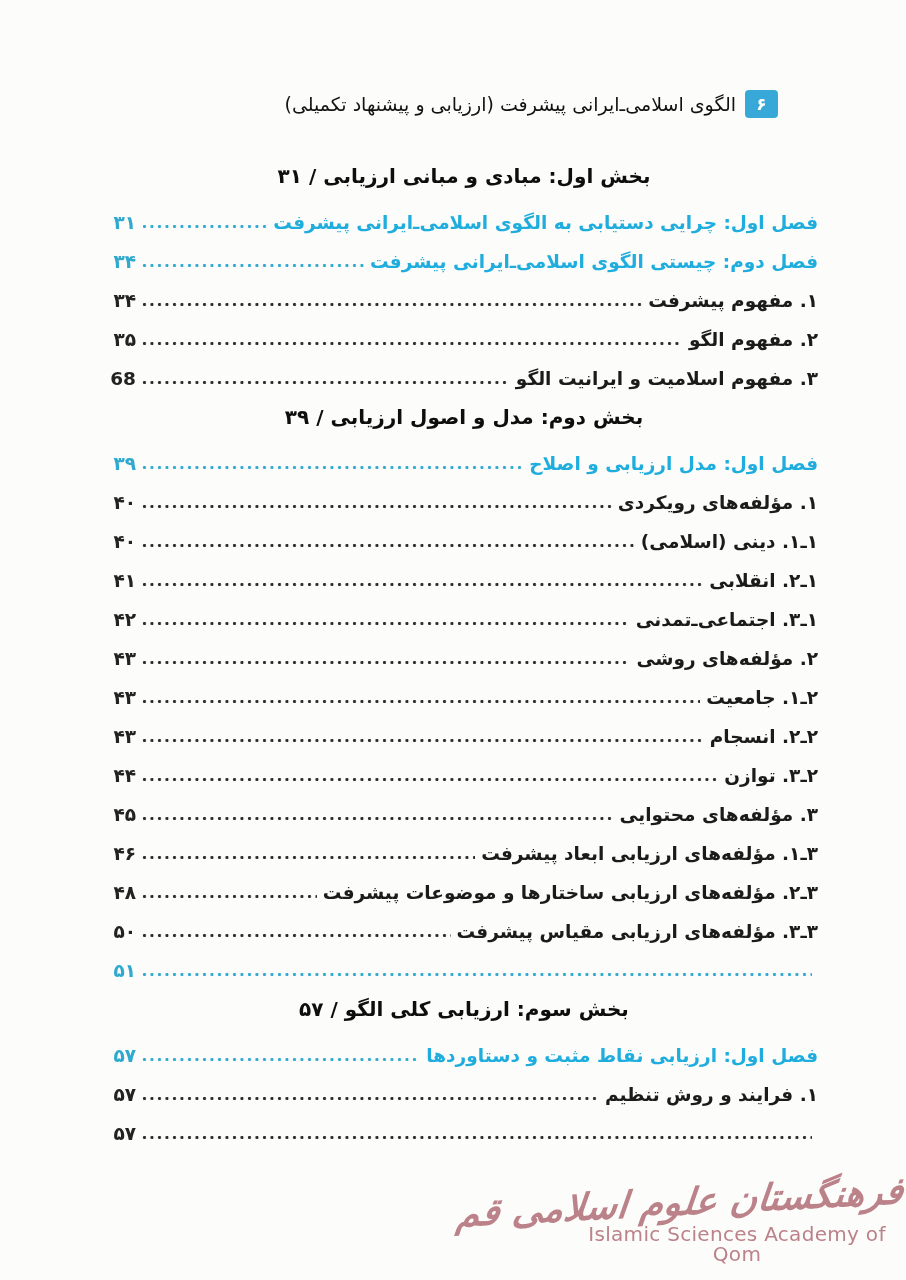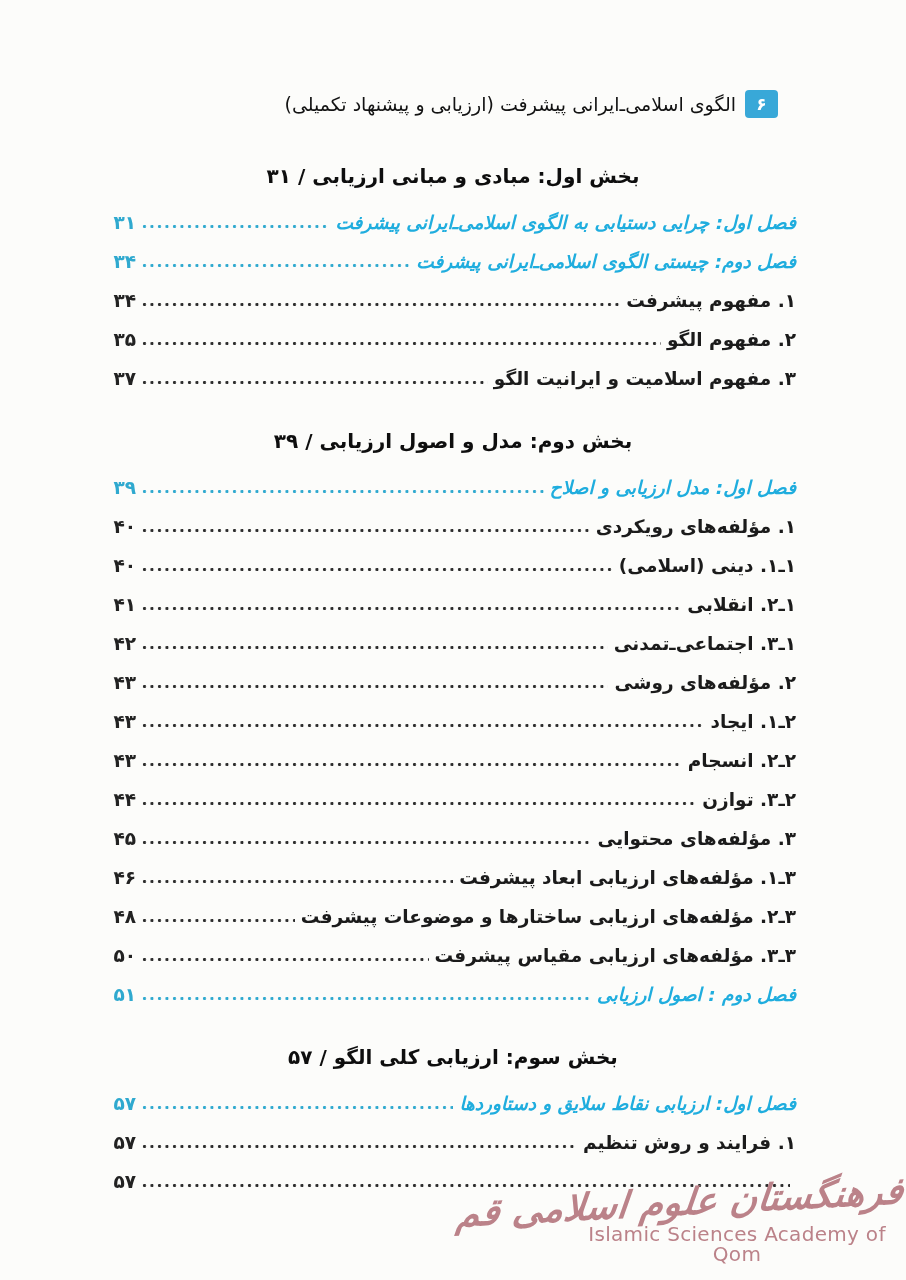--- a/index.html
+++ b/index.html
@@ -15,41 +15,41 @@
     display:flex;align-items:center;gap:9px;
   }
   .badge{
     width:33px;height:28px;border-radius:4px;
     display:flex;align-items:center;justify-content:center;
     color:#ffffff;font-size:17px;font-weight:bold;
   }
   .header-title{font-size:19px;font-weight:normal;color:#121212;white-space:nowrap;}
 
   
-  .toc{position:absolute;top:161px;right:110px;left:110px;}
+  .toc{position:absolute;top:161px;right:88px;left:110px;}
   .section{margin:0;}
-  .section + .section{margin-top:28px;}
+  .section + .section{margin-top:4px;}
   .section.last{}
   .section-heading{
     text-align:center;font-size:20px;font-weight:bold;color:#0e0e0e;
     height:30px;line-height:30px;margin-bottom:12px;white-space:nowrap;
   }
   .row{
     display:flex;align-items:center;height:39px;
     font-size:18.5px;font-weight:bold;color:#1b1b1b;
   }
   .row .label{white-space:nowrap;}
   .row .leader{
     flex:1;height:5px;align-self:flex-end;
     margin:0 6px 13px 6px;color:#2c2c2c;
     background-image:radial-gradient(circle at 2.5px 2.5px, currentColor 1.35px, transparent 1.8px);
     background-size:7.5px 5px;background-repeat:repeat-x;
   }
   .row .pagenum{white-space:nowrap;min-width:26px;}
-  .row.chapter .label{color:var(--accent);font-style:italic;}
+  .row.chapter .label{color:var(--accent);}
   .row.chapter .leader{color:var(--leader-blue);}
   .row.chapter .pagenum{color:var(--leader-blue);}
   .row.item .pagenum{color:#222;}
 
   
   .logo{
     position:absolute;right:4px;bottom:16px;width:330px;
     text-align:center;line-height:1;
   }
   .logo-fa{
@@ -86,21 +86,21 @@
         <span class="pagenum">۳۴</span>
       </div>
       <div class="row item">
         <span class="label">۲. مفهوم الگو</span>
         <span class="leader"></span>
         <span class="pagenum">۳۵</span>
       </div>
       <div class="row item">
         <span class="label">۳. مفهوم اسلامیت و ایرانیت الگو</span>
         <span class="leader"></span>
-        <span class="pagenum">۳۷</span>
+        <span class="pagenum">68</span>
       </div>
     </div>
     <div class="section">
       <div class="section-heading">بخش دوم: مدل و اصول ارزیابی / ۳۹</div>
       <div class="row chapter">
         <span class="label">فصل اول: مدل ارزیابی و اصلاح</span>
         <span class="leader"></span>
         <span class="pagenum">۳۹</span>
       </div>
       <div class="row item">
@@ -122,21 +122,21 @@
         <span class="label">۱ـ۳. اجتماعی‌ـ‌تمدنی</span>
         <span class="leader"></span>
         <span class="pagenum">۴۲</span>
       </div>
       <div class="row item">
         <span class="label">۲. مؤلفه‌های روشی</span>
         <span class="leader"></span>
         <span class="pagenum">۴۳</span>
       </div>
       <div class="row item">
-        <span class="label">۲ـ۱. ایجاد</span>
+        <span class="label">۲ـ۱. جامعیت</span>
         <span class="leader"></span>
         <span class="pagenum">۴۳</span>
       </div>
       <div class="row item">
         <span class="label">۲ـ۲. انسجام</span>
         <span class="leader"></span>
         <span class="pagenum">۴۳</span>
       </div>
       <div class="row item">
         <span class="label">۲ـ۳. توازن</span>
@@ -157,29 +157,28 @@
         <span class="label">۳ـ۲. مؤلفه‌های ارزیابی ساختارها و موضوعات پیشرفت</span>
         <span class="leader"></span>
         <span class="pagenum">۴۸</span>
       </div>
       <div class="row item">
         <span class="label">۳ـ۳. مؤلفه‌های ارزیابی مقیاس پیشرفت</span>
         <span class="leader"></span>
         <span class="pagenum">۵۰</span>
       </div>
       <div class="row chapter">
-        <span class="label">فصل دوم : اصول ارزیابی</span>
         <span class="leader"></span>
         <span class="pagenum">۵۱</span>
       </div>
     </div>
     <div class="section last">
       <div class="section-heading">بخش سوم: ارزیابی کلی الگو / ۵۷</div>
       <div class="row chapter">
-        <span class="label">فصل اول: ارزیابی نقاط سلایق و دستاوردها</span>
+        <span class="label">فصل اول: ارزیابی نقاط مثبت و دستاوردها</span>
         <span class="leader"></span>
         <span class="pagenum">۵۷</span>
       </div>
       <div class="row item">
         <span class="label">۱. فرایند و روش تنظیم</span>
         <span class="leader"></span>
         <span class="pagenum">۵۷</span>
       </div>
       <div class="row item">
         <span class="leader"></span>

